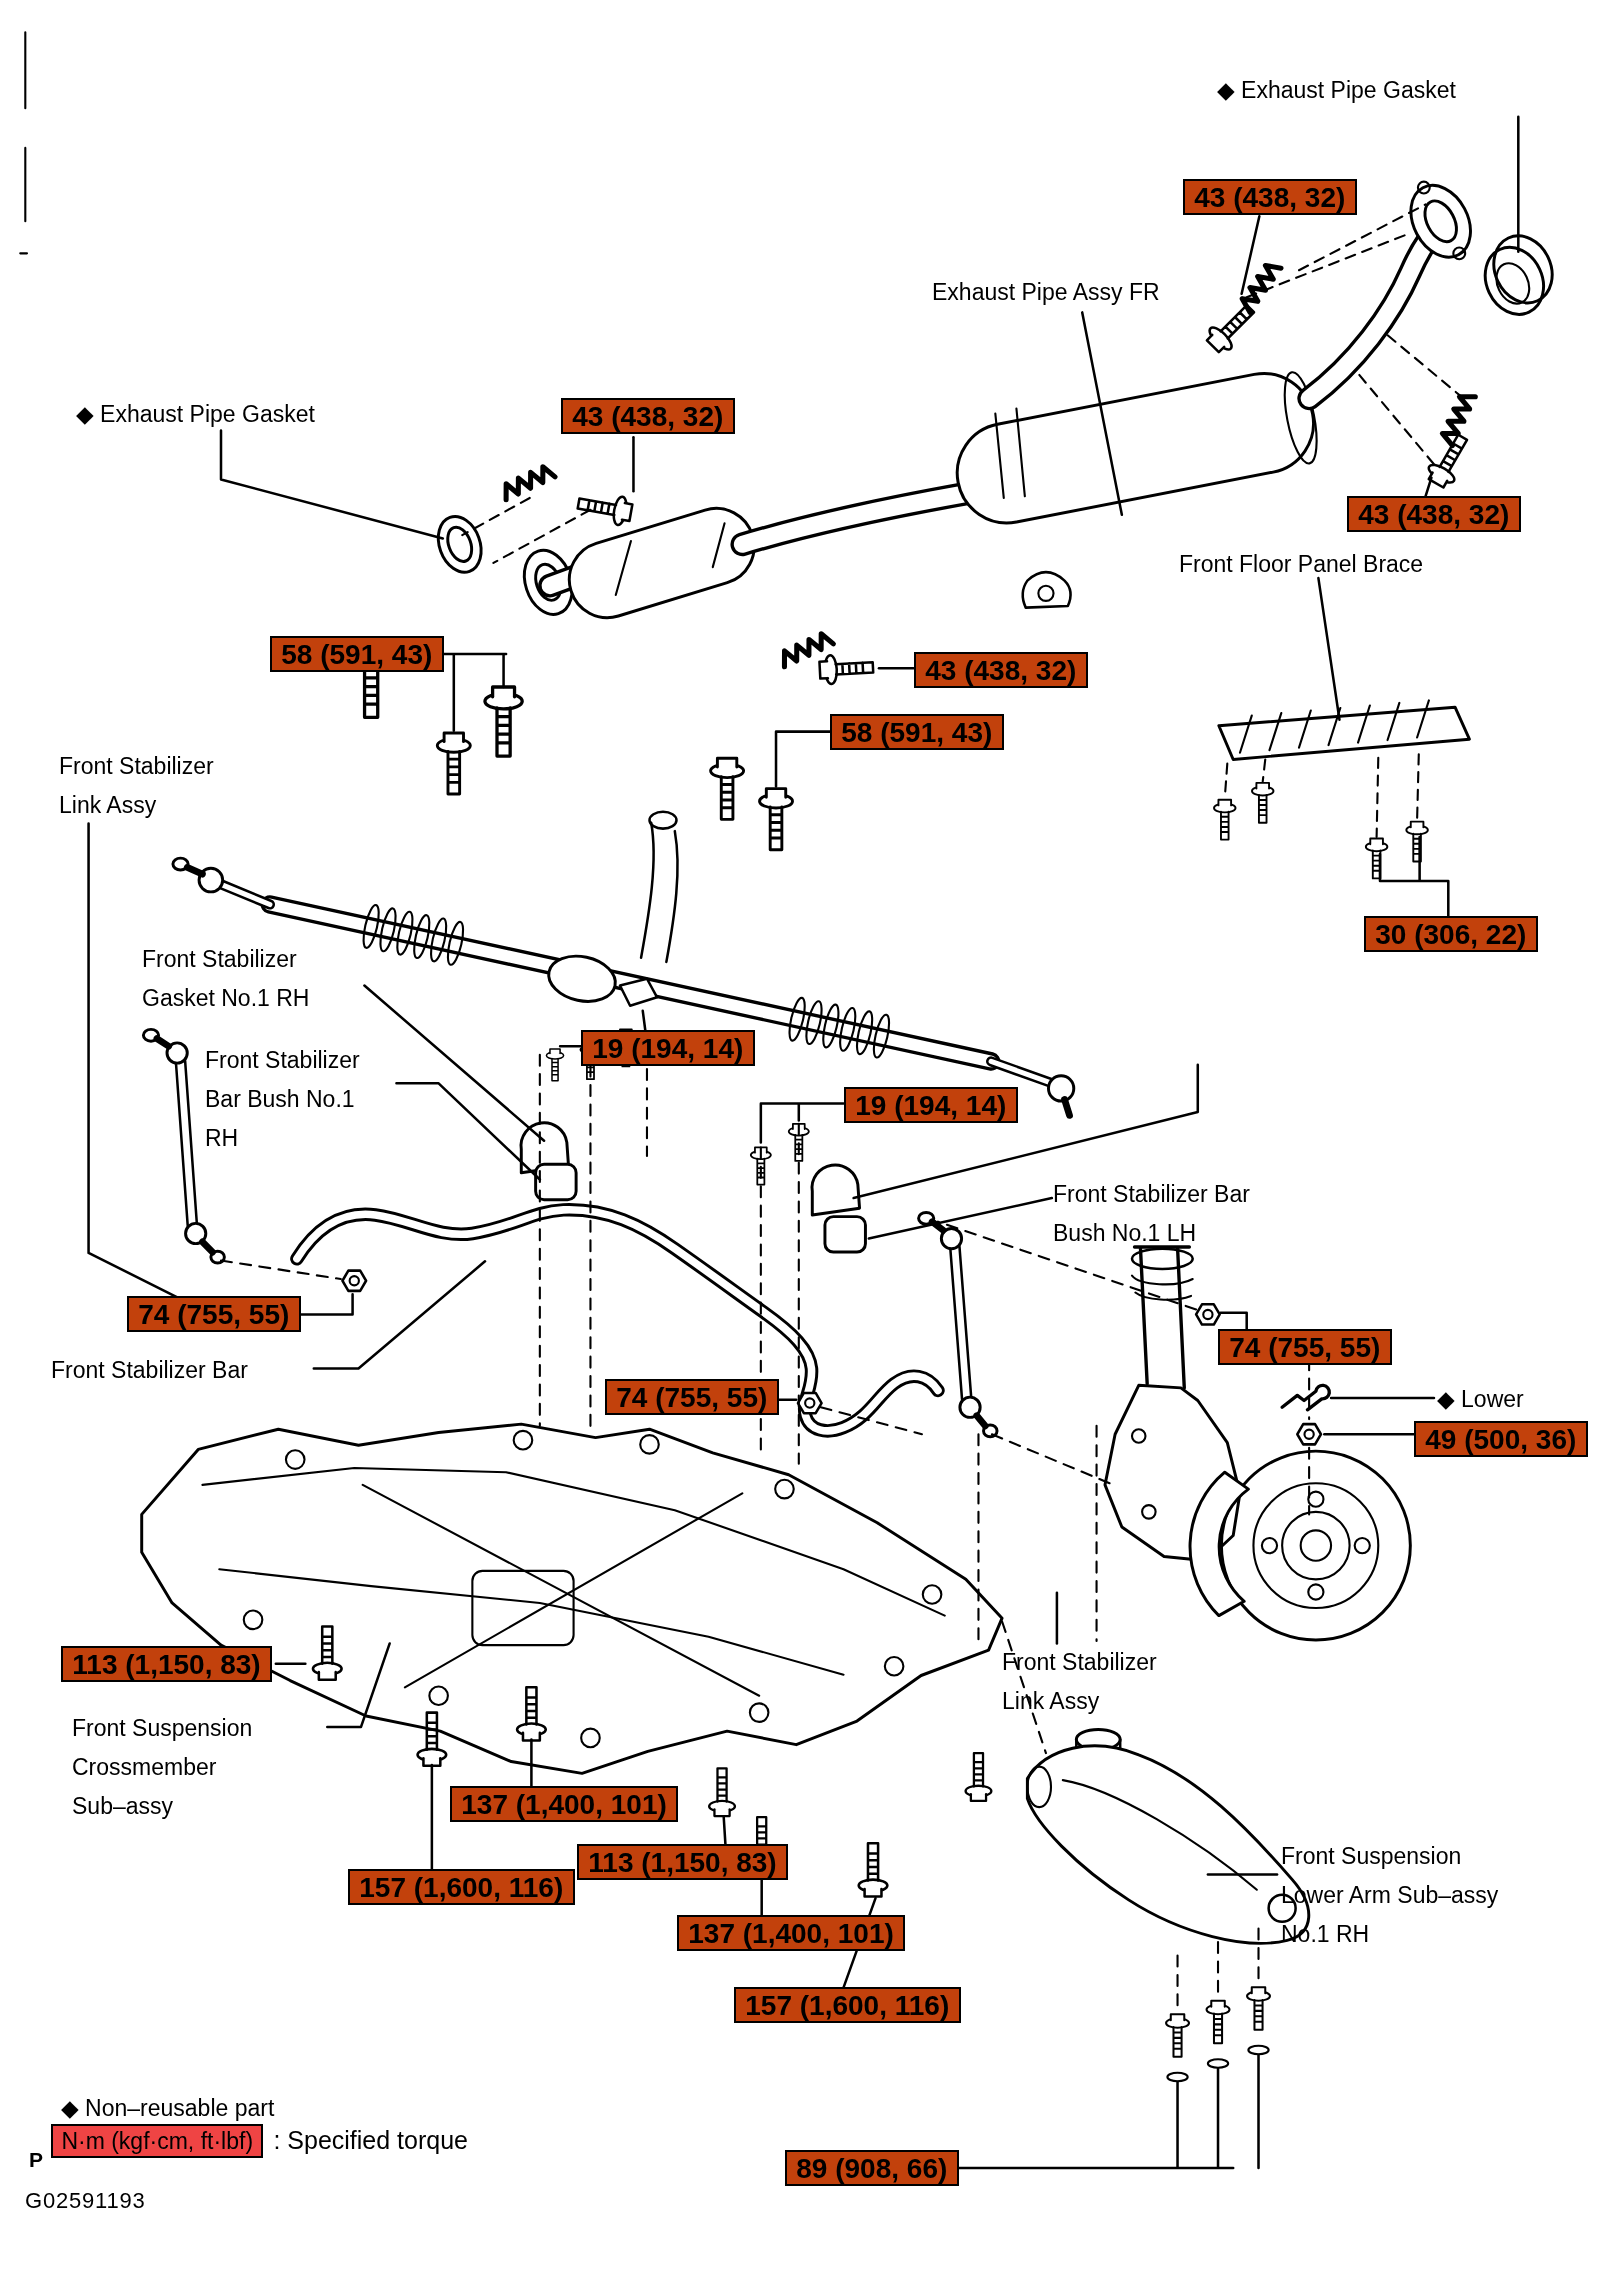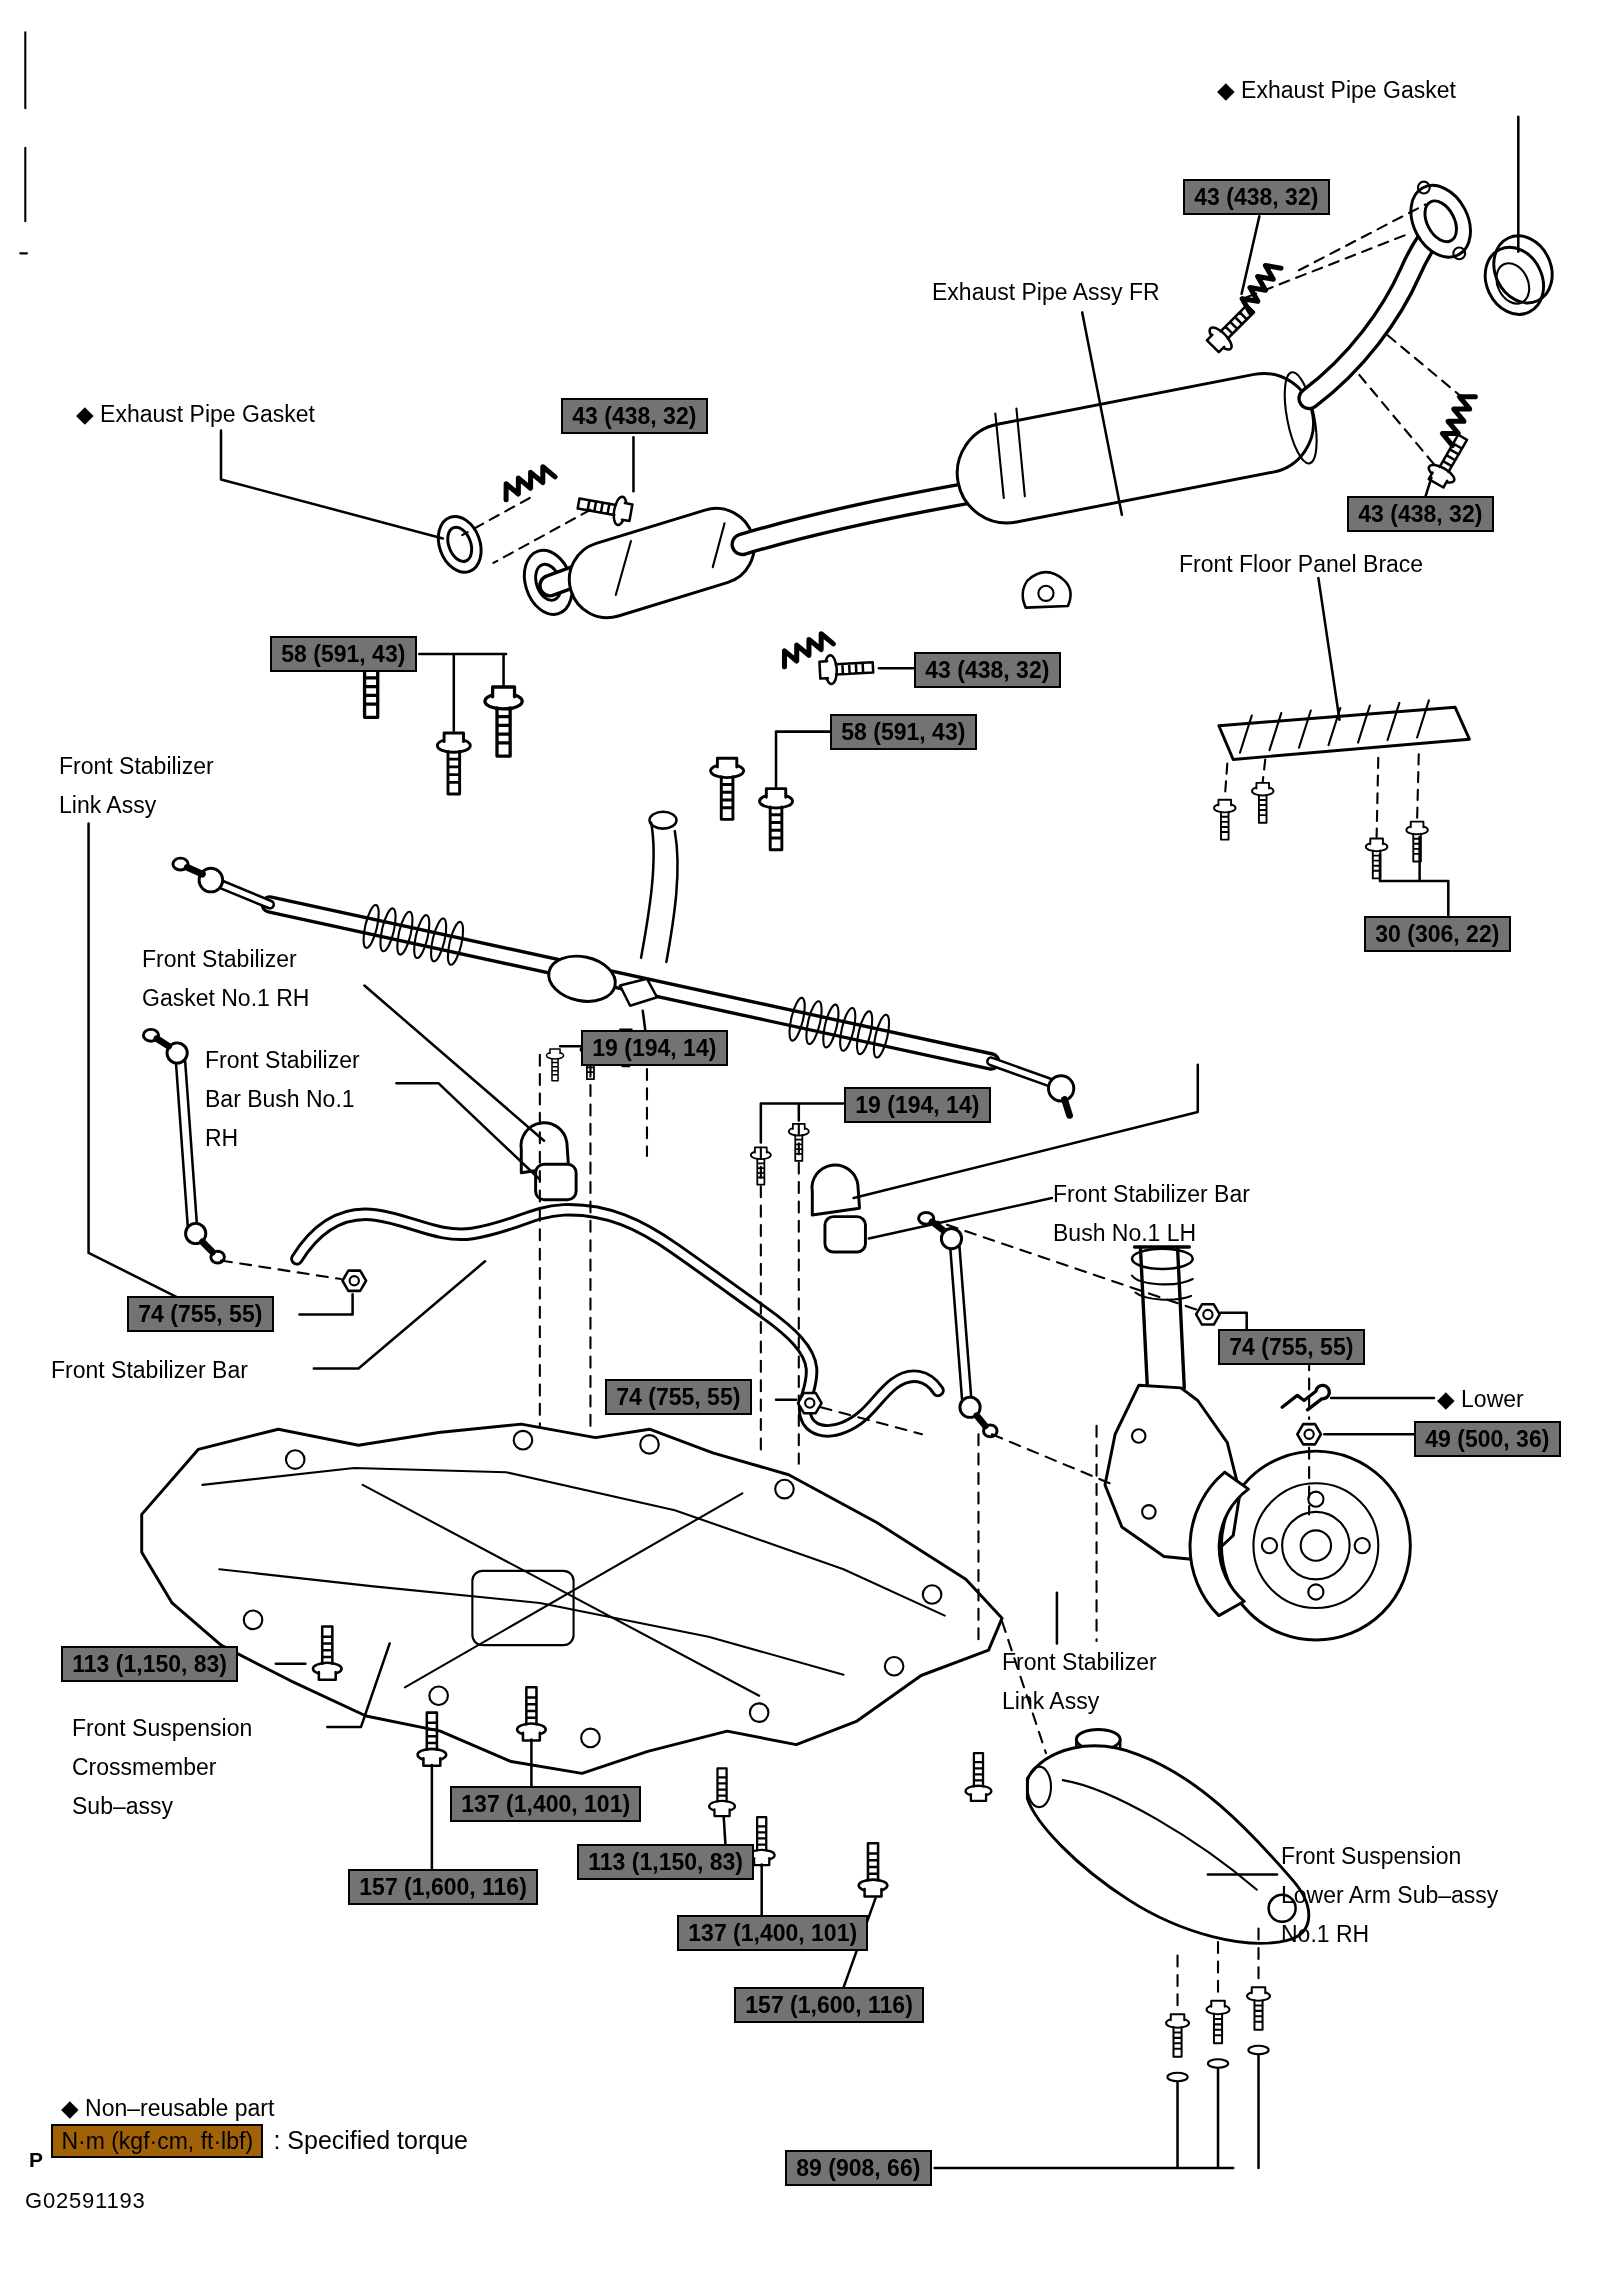--- a/index.html
+++ b/index.html
@@ -1,25 +1,25 @@
 <!DOCTYPE html>
 <html style="font-size:13.5px"><head>
 <meta charset="utf-8">
 <style>
   html,body{margin:0;padding:0;background:#fff;}
   #page{position:relative;width:1617px;height:2273px;background:#fff;overflow:hidden;
         font-family:"Liberation Sans","DejaVu Sans",sans-serif;color:#000;}
   #drawing{position:absolute;left:0;top:0;width:1617px;height:2273px;}
   #labels-layer{position:absolute;left:0;top:0;width:1617px;height:2273px;}
   .part-label{position:absolute;font-size:23px;line-height:39px;white-space:nowrap;color:#000;}
-  .torque-label{position:absolute;font-size:23px;line-height:29px;font-weight:bold;
-                border:2.5px solid #000;padding:1.7px 9.3px;white-space:nowrap;background:#737373;}
+  .torque-label{position:absolute;font-size:28px;line-height:29px;font-weight:bold;
+                border:2.5px solid #000;padding:1.7px 9.3px;white-space:nowrap;background:#c2410c;}
   .legend-line{position:absolute;font-size:27px;white-space:nowrap;}
   .torque-legend-box{display:inline-block;border:2.5px solid #000;padding:1.7px 8.4px;font-size:23px;
-                     margin-right:10px;background:#a16207;}
+                     margin-right:10px;background:#ef4444;}
   .legend-desc{font-size:25px;margin-top:15px;}
   .page-letter{position:absolute;font-size:21px;font-weight:bold;}
   .figure-id{position:absolute;font-size:22px;letter-spacing:0.8px;}
 </style>
 </head>
 <body>
 
 <div id="page">
 
   <svg id="drawing" viewBox="0 0 1917 2694" xmlns="http://www.w3.org/2000/svg" fill="none" stroke="#000" stroke-width="3.5" stroke-linecap="round" stroke-linejoin="round">

